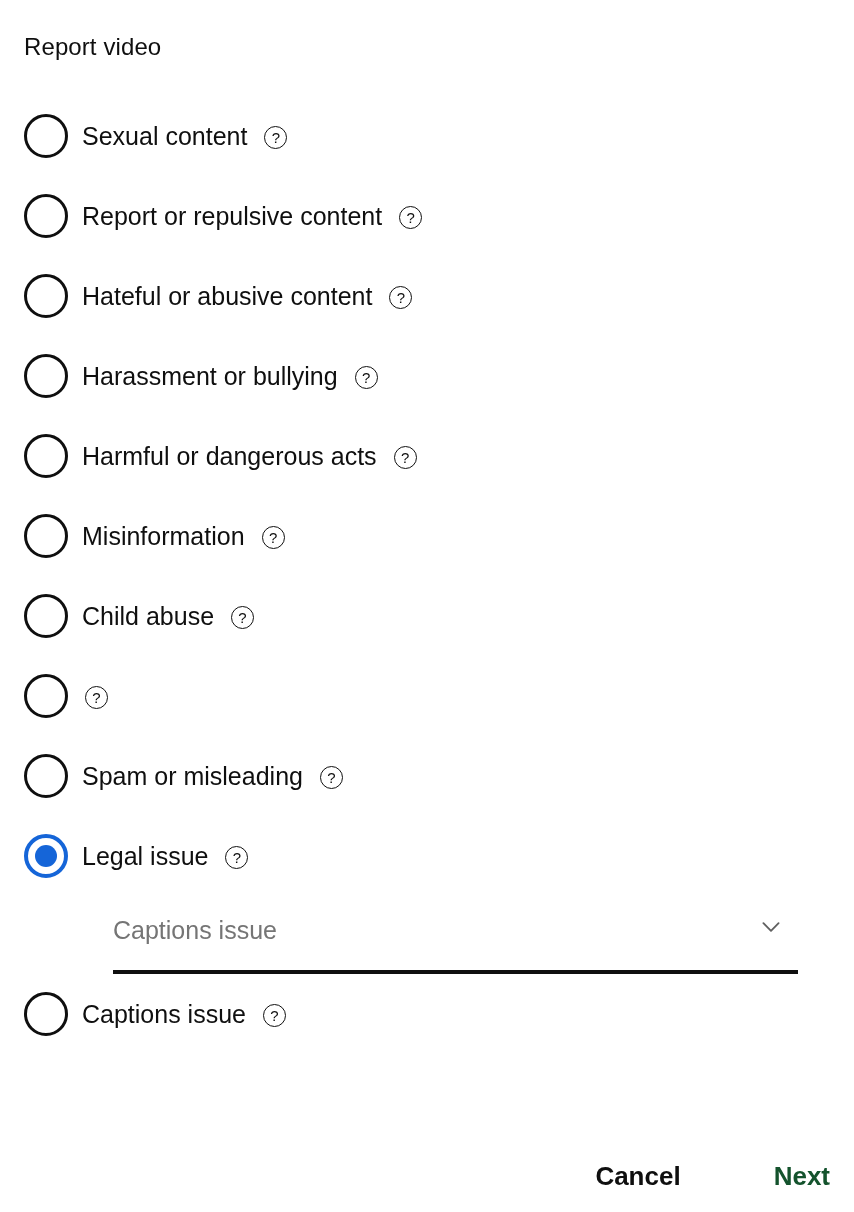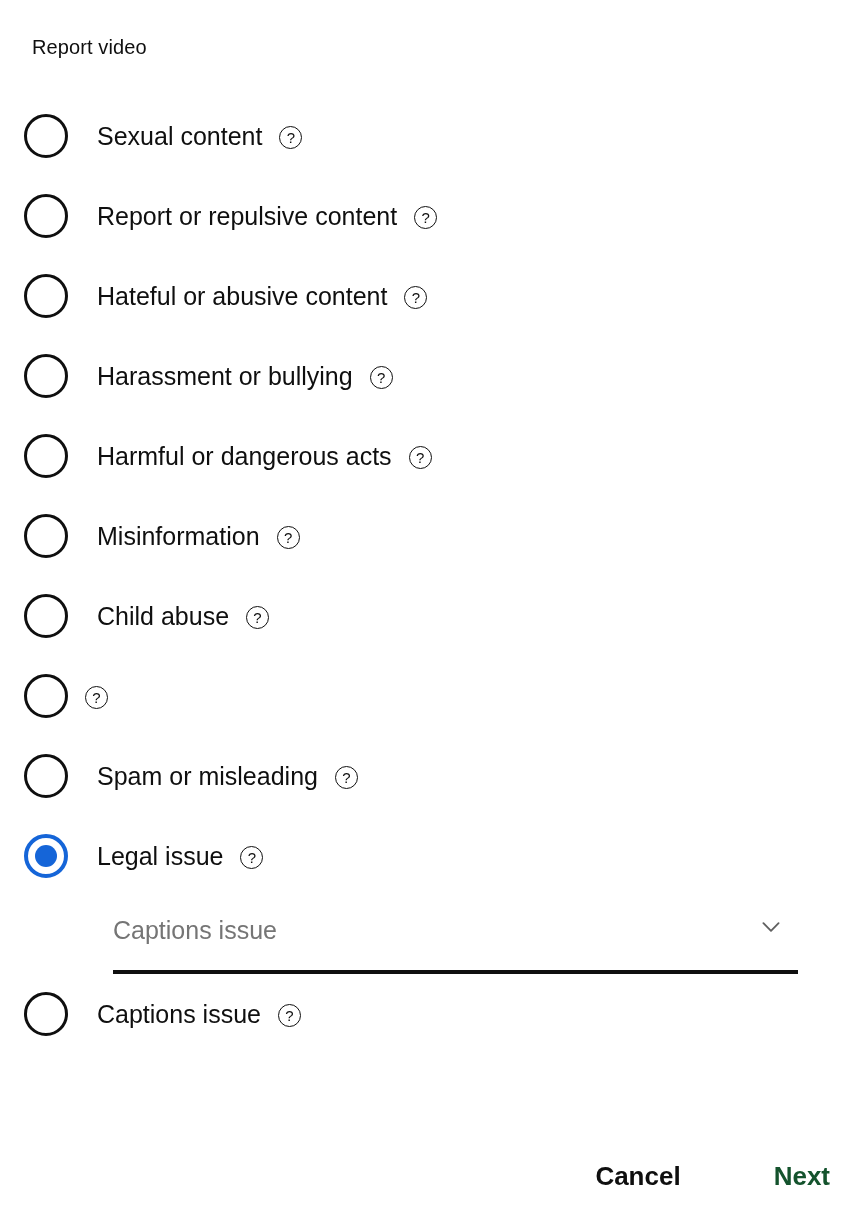--- a/index.html
+++ b/index.html
@@ -20,23 +20,23 @@
     position: absolute;
     left: 0; top: 0;
     width: 854px;
     height: 1212px;
     background: #ffffff;
     box-sizing: border-box;
   }
 
   .dialog-title {
     position: absolute;
-    left: 32px;
+    left: 24px;
     top: 30px;
-    font-size: 20px;
+    font-size: 24px;
     line-height: 34px;
     font-weight: 400;
     color: #0f0f0f;
     letter-spacing: 0.1px;
     white-space: nowrap;
   }
 
   .options-list {
     position: absolute;
     left: 0;
@@ -75,21 +75,21 @@
     top: 50%;
     width: 22px;
     height: 22px;
     margin-left: -11px;
     margin-top: -11px;
     border-radius: 50%;
     background: #1565d8;
   }
 
   .option-label {
-    margin-left: 29px;
+    margin-left: 14px;
     font-size: 25px;
     line-height: 30px;
     font-weight: 400;
     color: #0f0f0f;
     white-space: nowrap;
   }
 
   .help-icon {
     margin-left: 17px;
     width: 23px;

